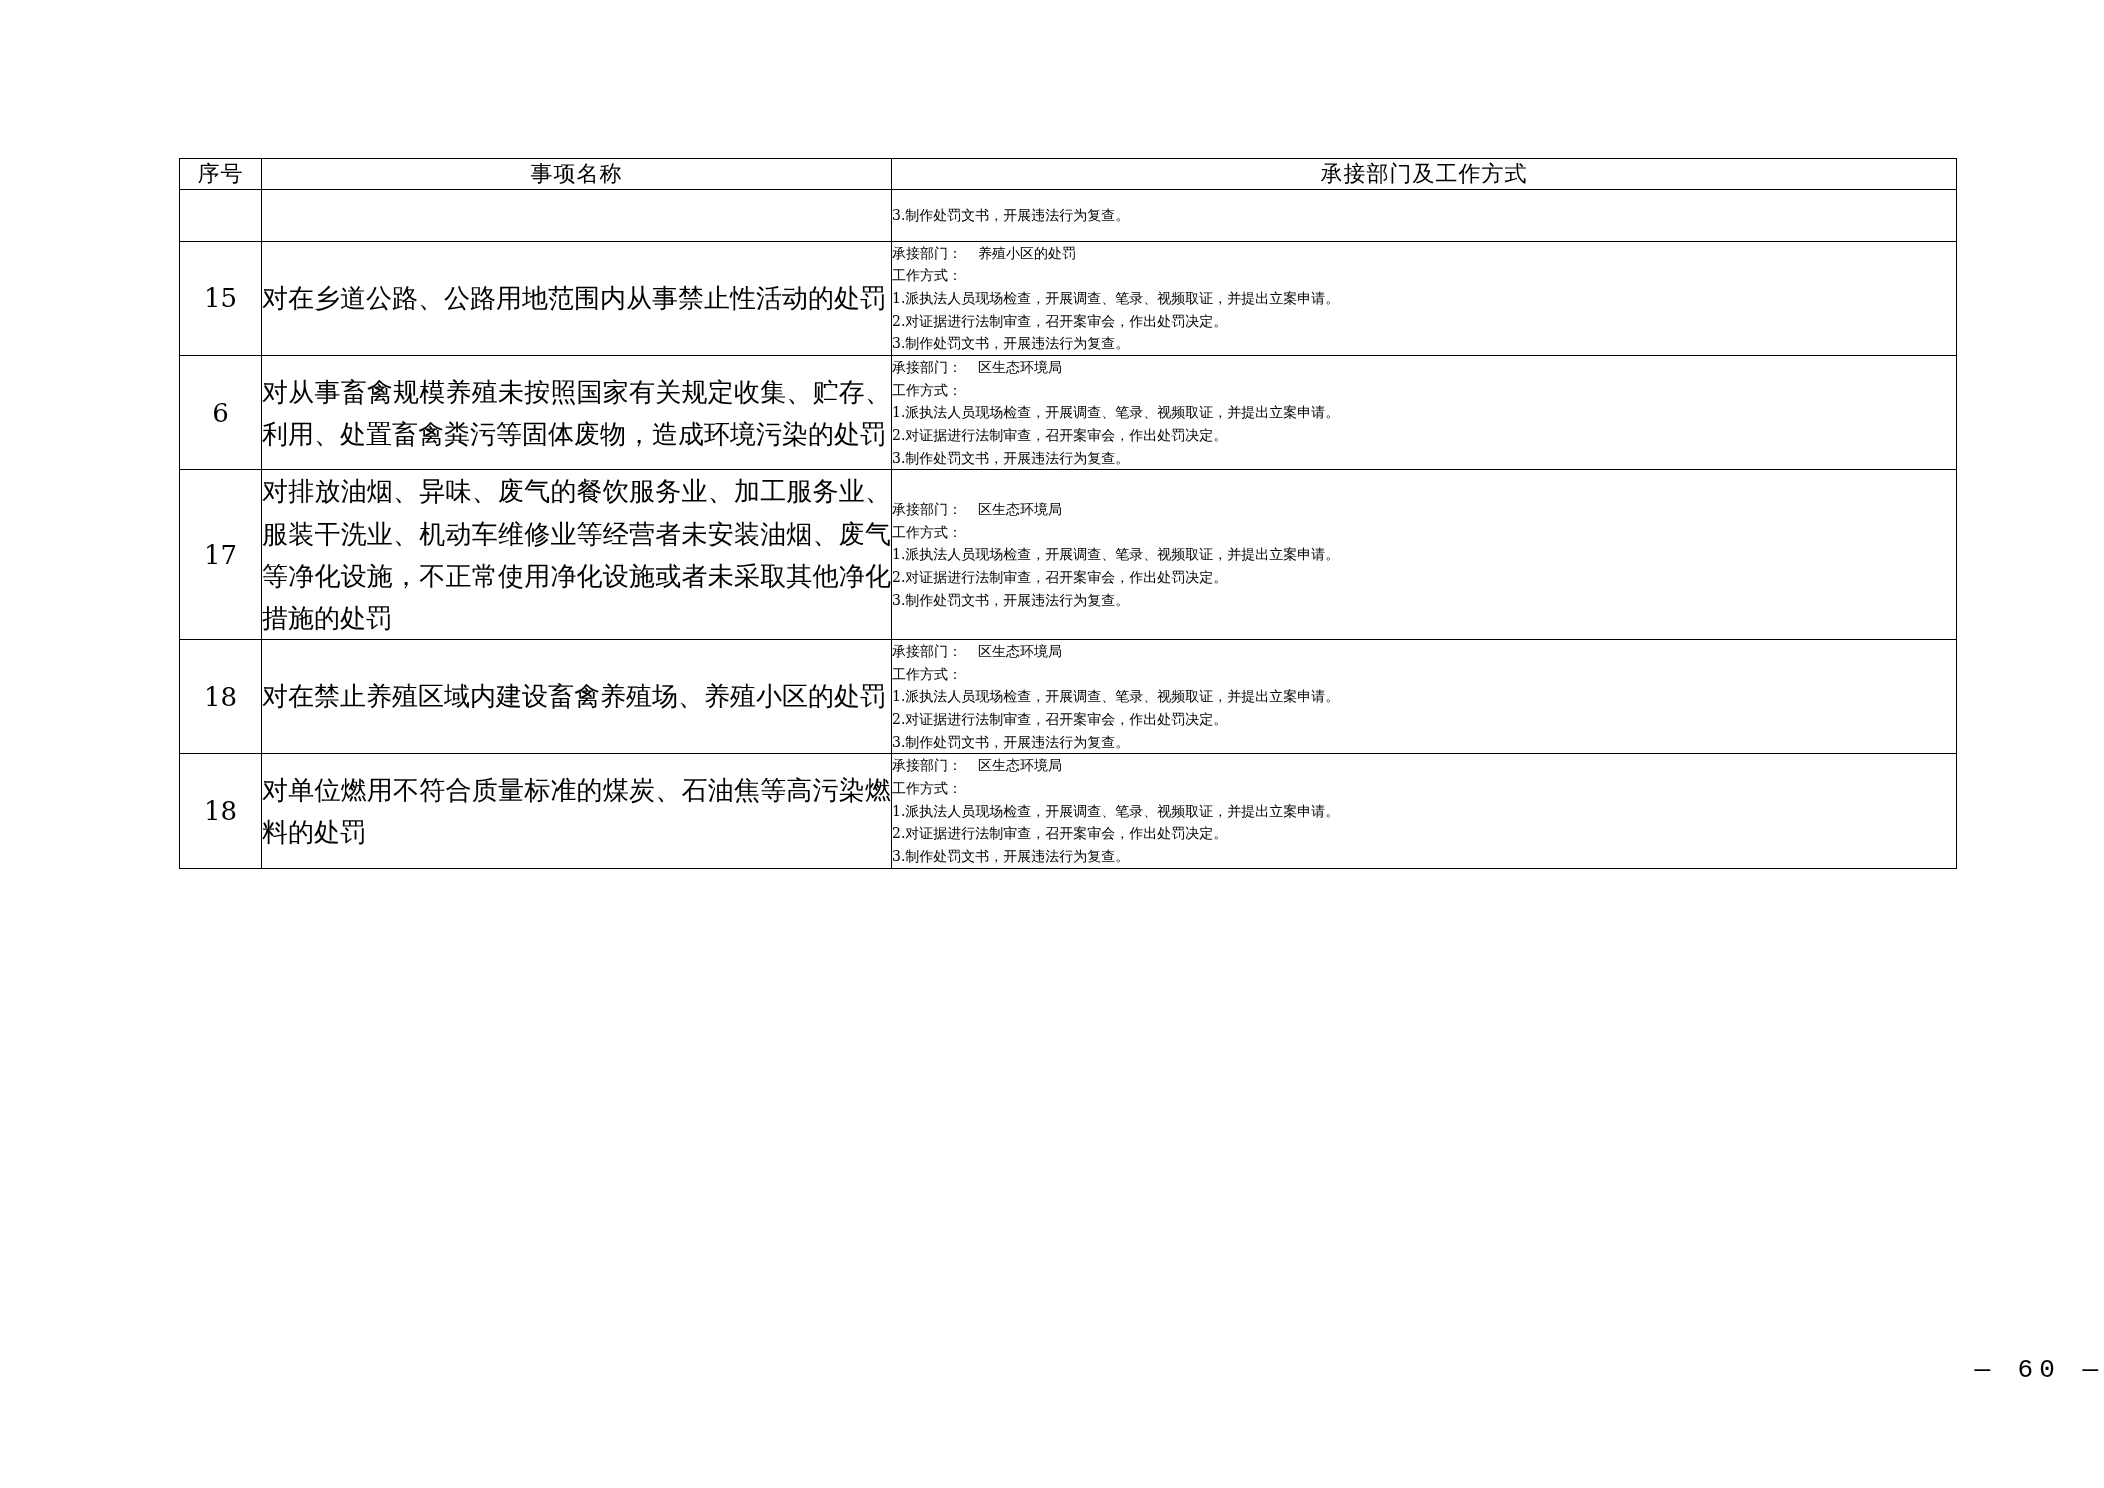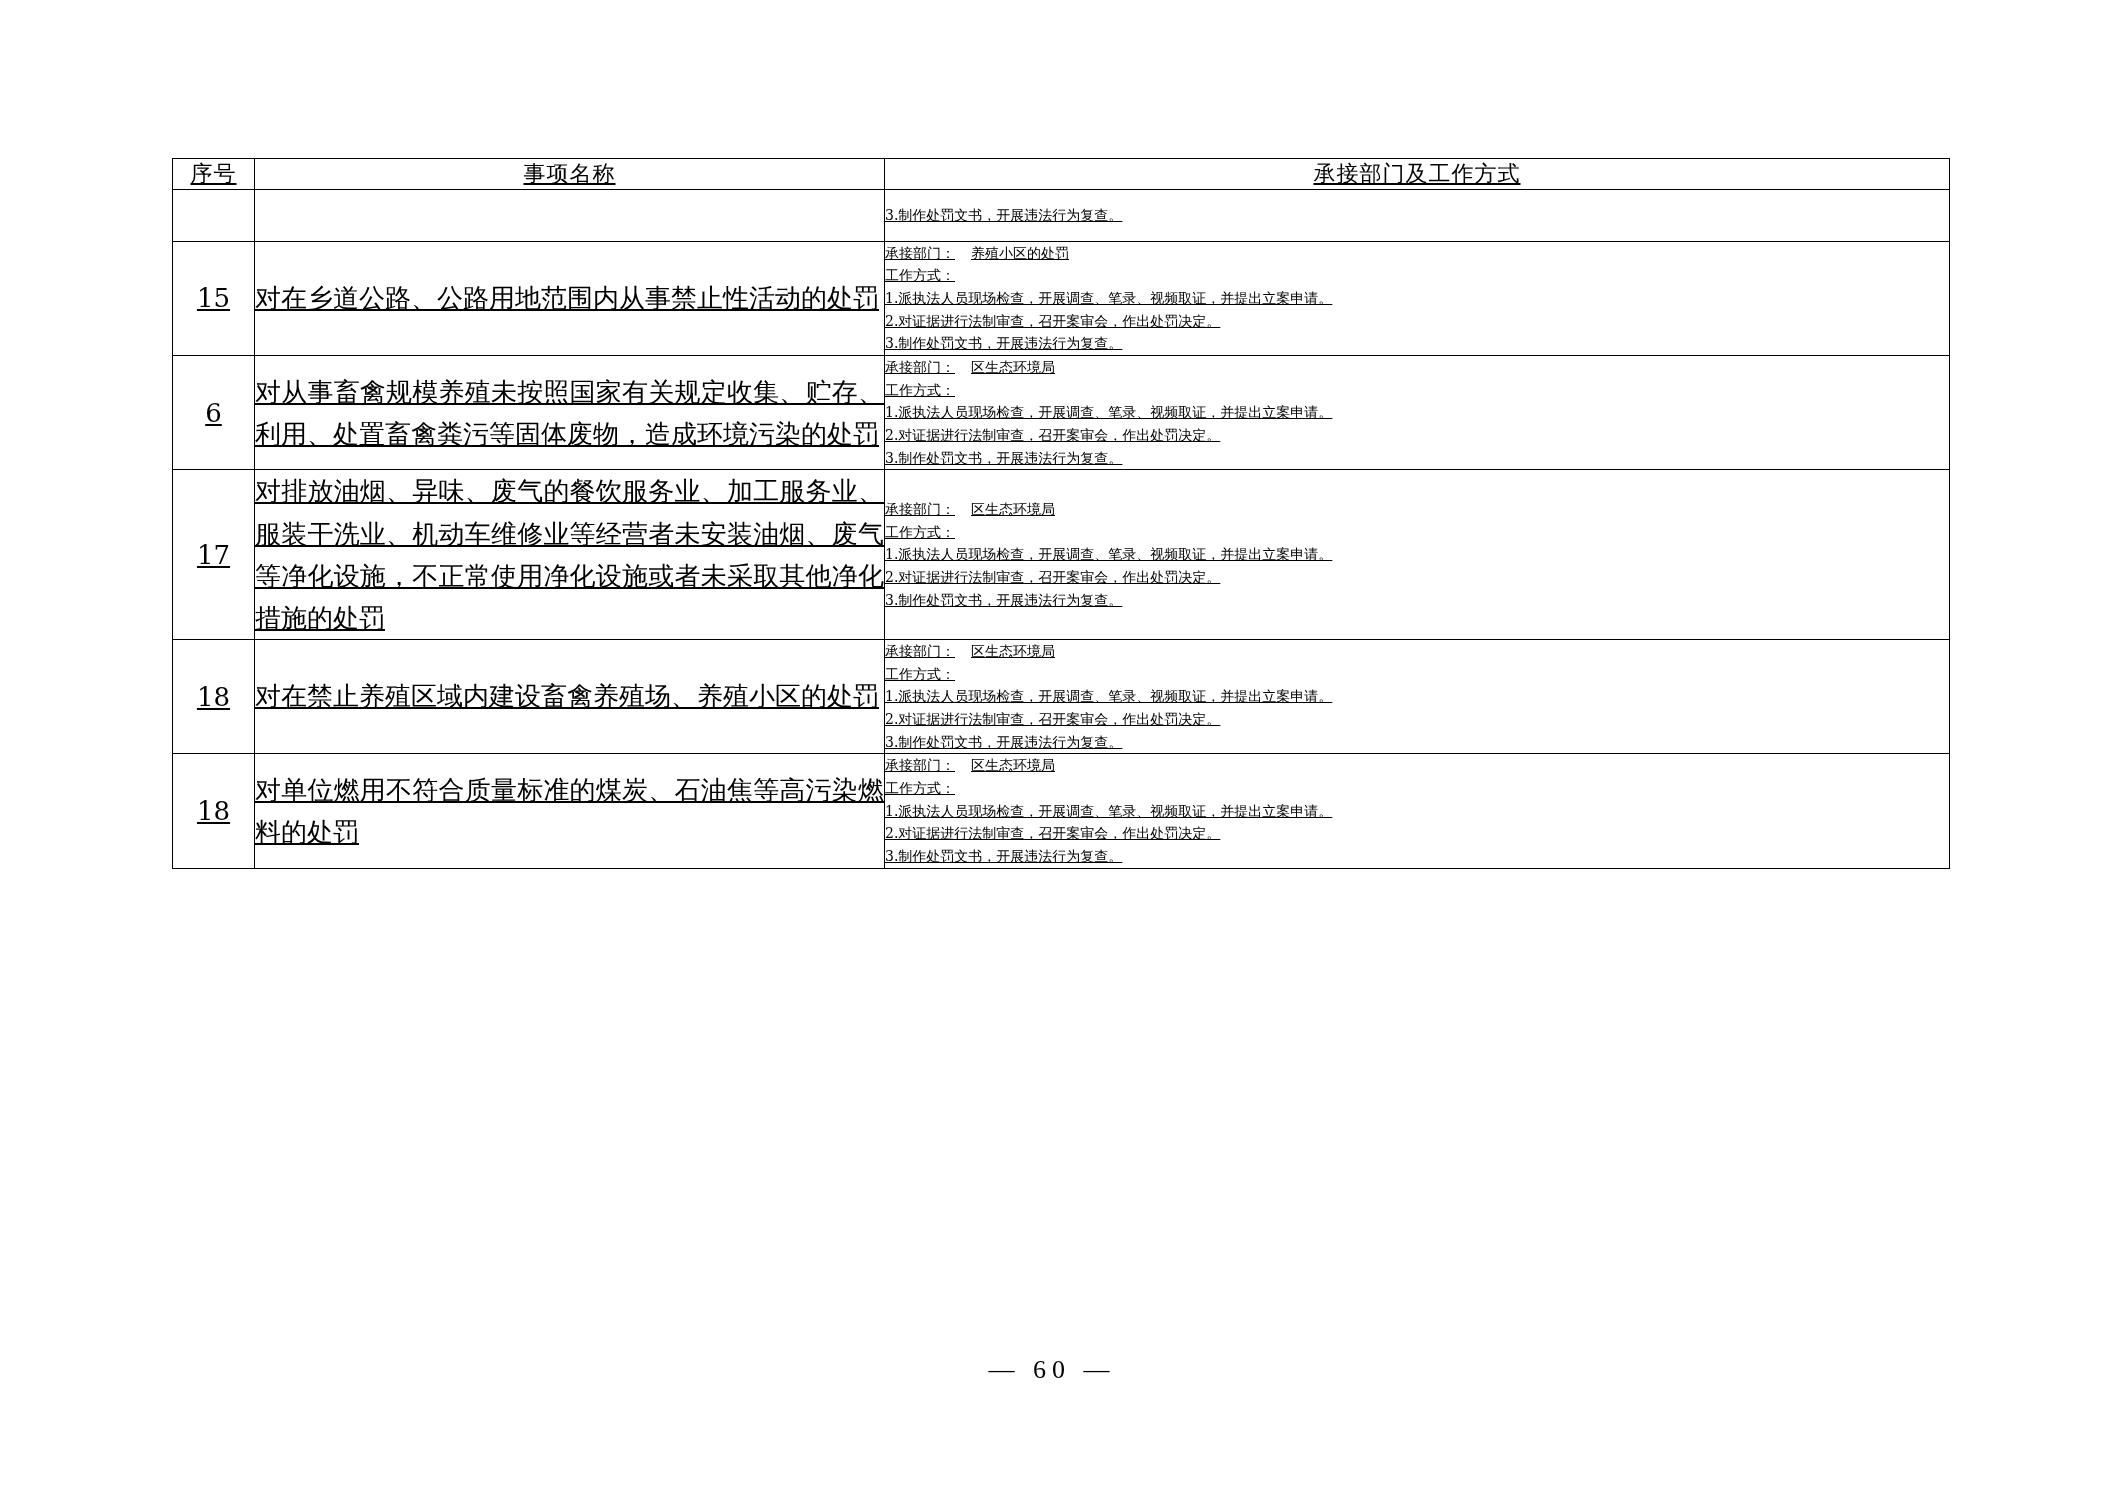--- a/index.html
+++ b/index.html
@@ -17,26 +17,25 @@
   }
   .page {
     position: absolute;
     left: 0;
     top: 0;
     width: 2104px;
     height: 1488px;
   }
   .doc-table {
     position: absolute;
-    left: 172px;
+    left: 179px;
     top: 158px;
     width: 1777px;
     border-collapse: collapse;
     table-layout: fixed;
-    text-decoration: underline;
   }
   .doc-table td, .doc-table th {
     border: 1.5px solid #000000;
     vertical-align: middle;
     padding: 0;
   }
   .col-no { width: 82px; }
   .col-name { width: 630px; }
   .col-dept { width: 1065px; }
 
@@ -74,24 +73,24 @@
   }
   .indent-sp {
     display: inline-block;
     width: 16px;
   }
   .page-number {
     position: absolute;
     left: 0;
     top: 1355px;
     width: 2104px;
-    text-align: center;
+    text-align: right;
     font-size: 26px;
     letter-spacing: 6px;
-    font-family: Liberation Serif, serif;
+    font-family: Liberation Mono, monospace;
   }
 </style>
 </head>
 <body>
 
 <div class="page">
 
   <table class="doc-table">
     <colgroup>
       <col class="col-no">

